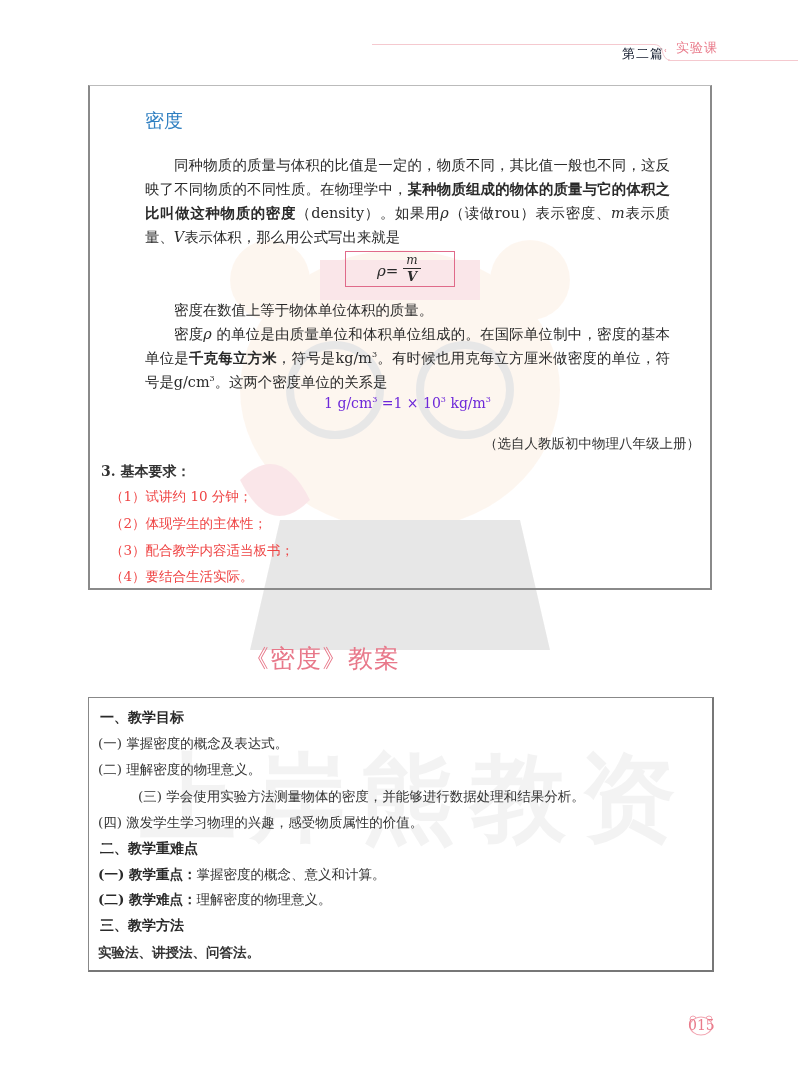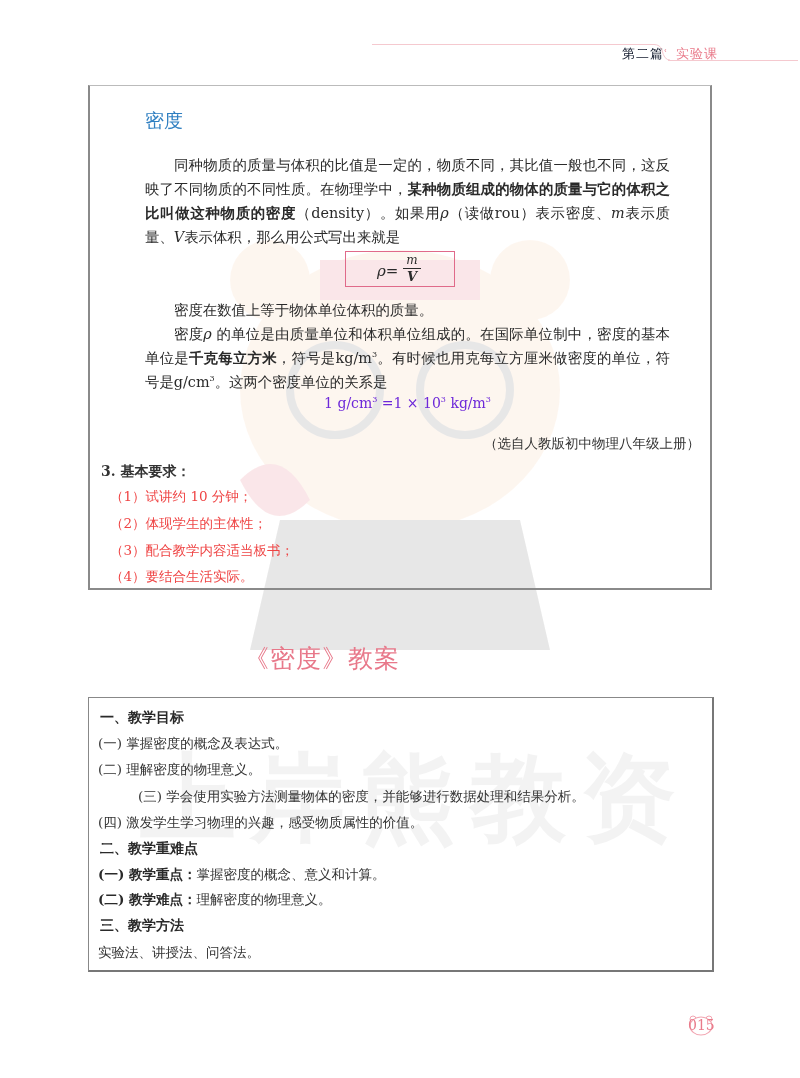--- a/index.html
+++ b/index.html
@@ -19,21 +19,21 @@
     border-top: 1px solid #f5c9cf;
   }
   .hdr-curve {
     position: absolute; left: 600px; top: 44px; width: 70px; height: 17px;
   }
   .hdr-part {
     position: absolute; left: 622px; top: 45px; font-size: 13px; color: #0f172a;
     font-family: "DejaVu Sans", sans-serif; letter-spacing: 1px;
   }
   .hdr-course {
-    position: absolute; left: 676px; top: 45px; font-size: 13px; color: #e97a8a;
+    position: absolute; left: 676px; top: 39px; font-size: 13px; color: #e97a8a;
     font-family: "DejaVu Sans", sans-serif; letter-spacing: 1px;
   }
   .hdr-sep {
     position: absolute; left: 664px; top: 47px; font-size: 11px; color: #e97a8a;
   }
 
   
   .mascot {
     position: absolute; left: 220px; top: 220px; width: 360px; height: 430px; opacity: 0.11;
   }
@@ -189,20 +189,20 @@
 
 <div class="sec-h" style="top:840px;">二、教学重难点</div>
 <div class="line" style="top:866px;">
   <span class="b">(一) 教学重点：</span><span>掌握密度的概念、意义和计算。</span>
 </div>
 <div class="line" style="top:891px;">
   <span class="b">(二) 教学难点：</span><span>理解密度的物理意义。</span>
 </div>
 
 <div class="sec-h" style="top:917px;">三、教学方法</div>
-<div class="line" style="top:944px;">实验法、讲授法、问答法。</div>
+<div class="line" style="top:944px;font-weight:bold;">实验法、讲授法、问答法。</div>
 
 <svg class="pagenum" viewBox="0 0 26 22">
   <circle cx="5" cy="5" r="3" fill="none" stroke="#f2a6b2" stroke-width="1"></circle>
   <circle cx="21" cy="5" r="3" fill="none" stroke="#f2a6b2" stroke-width="1"></circle>
   <ellipse cx="13" cy="12" rx="11" ry="9" fill="#fff" stroke="#f2a6b2" stroke-width="1.2"></ellipse>
 </svg>
 <div class="pagenum-text">015</div>
 
 </body></html>

